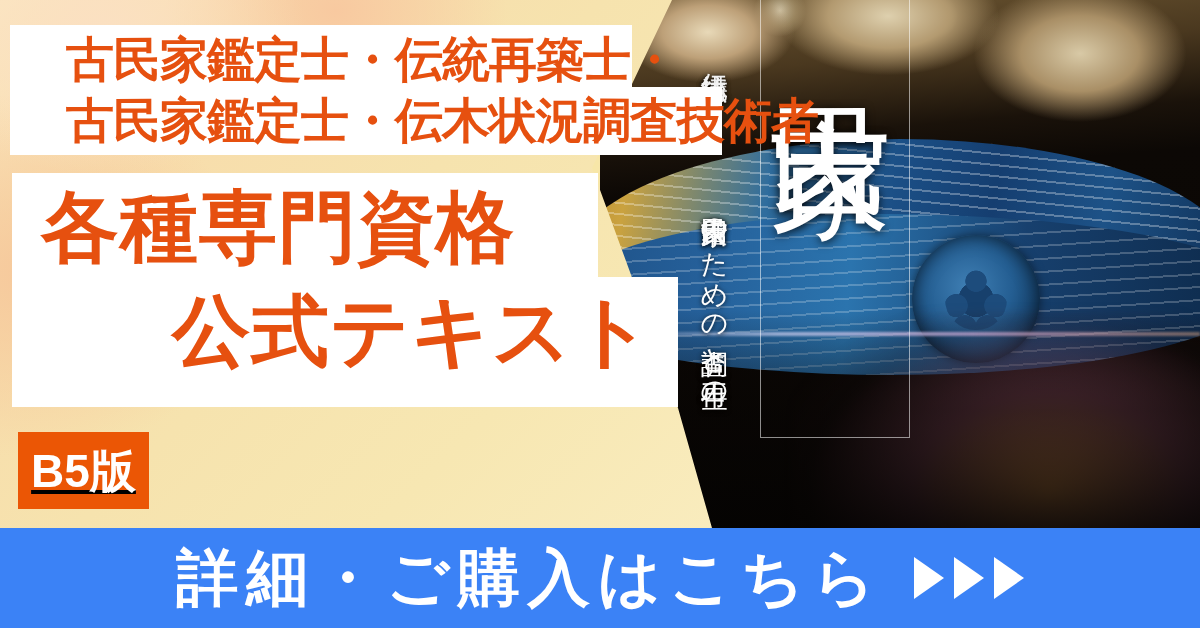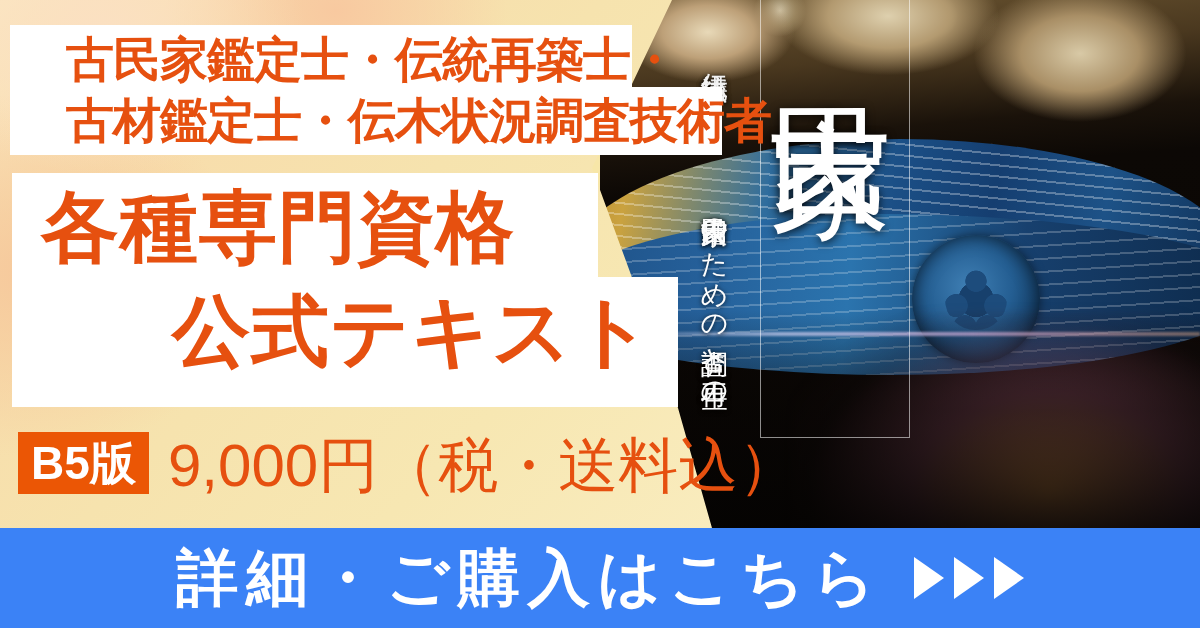--- a/index.html
+++ b/index.html
@@ -178,23 +178,23 @@
     letter-spacing:1px;
     white-space:nowrap;
   }
   .main-line1{left:41px;  top:188px;}
   .main-line2{left:172px; top:292px;}
 
   
   .badge{
     position:absolute;
     left:18px; top:432px;
-    width:131px; height:62px;
+    width:131px; height:77px;
     background:#eb5605;
-    display:flex; align-items:center; justify-content:center;
+    display:flex; align-items:center; justify-content:center;text-decoration:underline;
   }
   .badge span{
     color:#ffffff;
     font-family:"Liberation Sans","DejaVu Sans",sans-serif;
     font-weight:700;
     font-size:46px;
     line-height:1;
     letter-spacing:0px;
     white-space:nowrap;
   }
@@ -259,29 +259,28 @@
   <div class="cover-sub-b">古民家活用のための調査と再生の</div>
 
   <div class="left-panel"></div>
 
   <div class="wp wp-head1"></div>
   <div class="wp wp-head2"></div>
   <div class="wp wp-main1"></div>
   <div class="wp wp-main2"></div>
 
   <div class="head-text head-line1">古民家鑑定士・伝統再築士・</div>
-  <div class="head-text head-line2">古材鑑定士・伝木状況調査技術者</div>
+  <div class="head-text head-line2">古民家鑑定士・伝木状況調査技術者</div>
 
   <div class="main-text main-line1">各種専門資格</div>
   <div class="main-text main-line2">公式テキスト</div>
 
   <div class="badge">
     <span>B5版</span>
   </div>
-  <div class="price">9,000円（税・送料込）</div>
 
   <div class="cta">
     <div class="cta-text">詳細・ご購入はこちら</div>
     <div class="arrows">
       <span class="arrow"></span>
       <span class="arrow"></span>
       <span class="arrow"></span>
     </div>
   </div>
 

